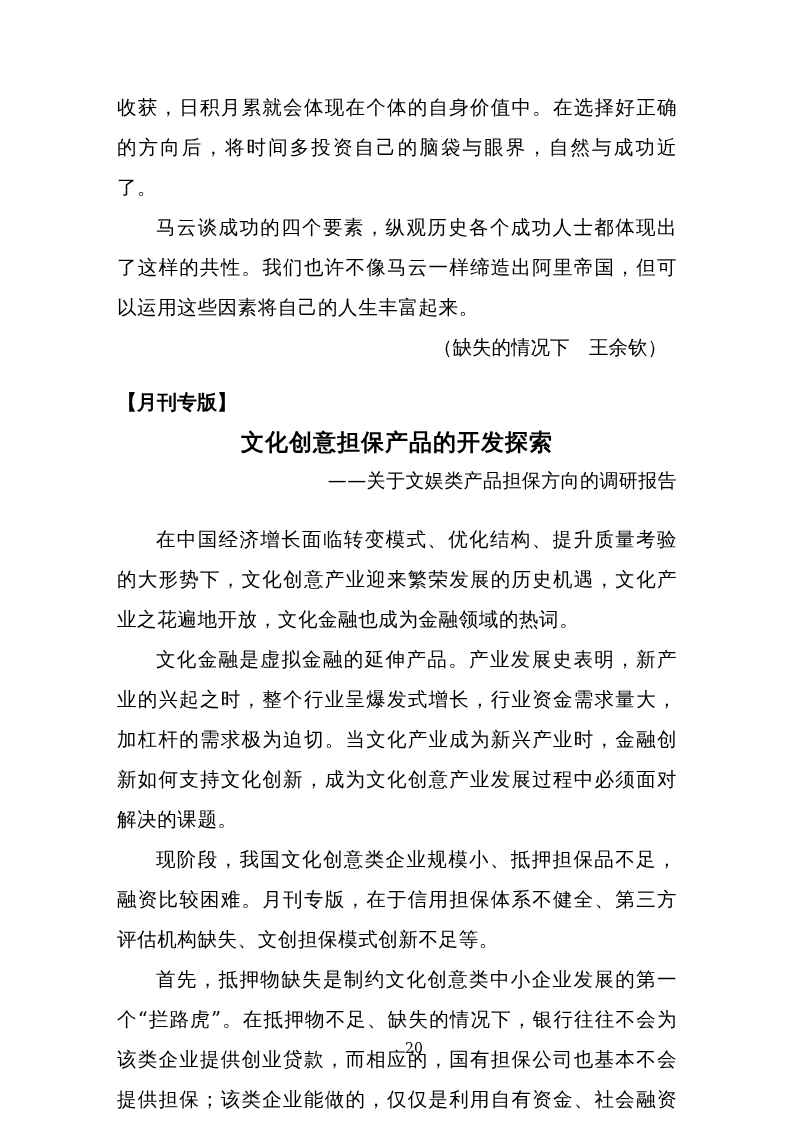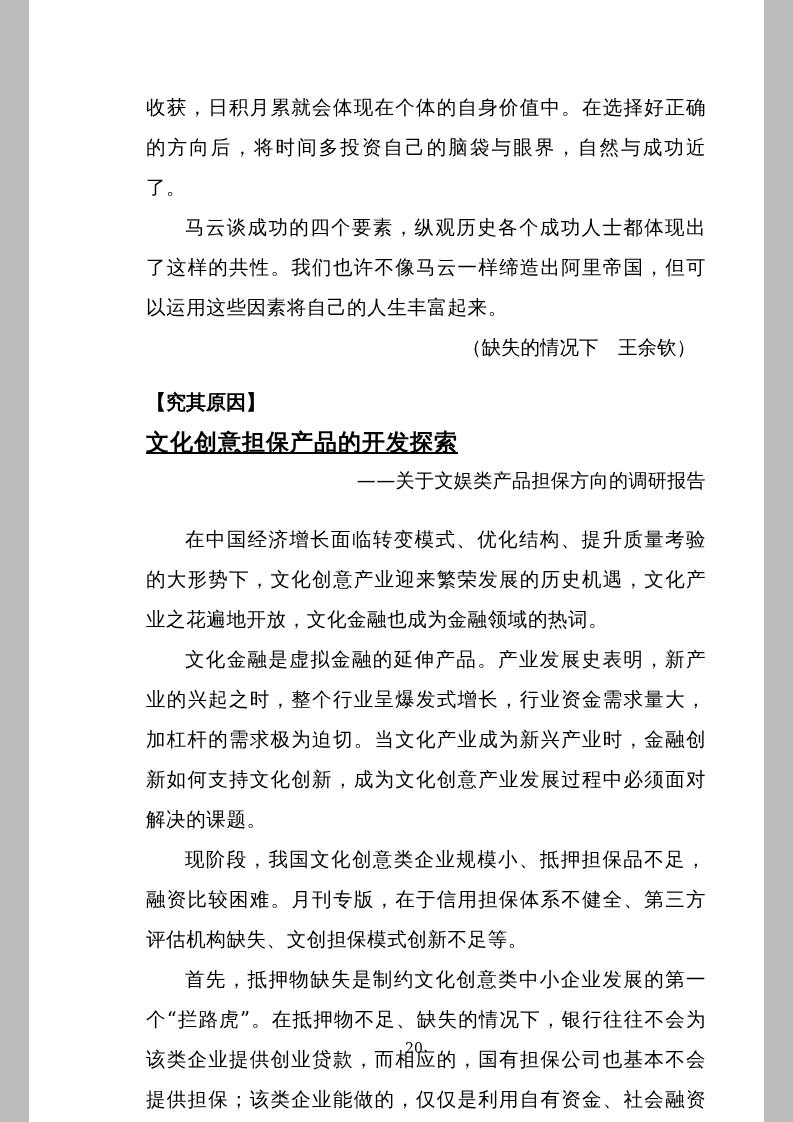--- a/index.html
+++ b/index.html
@@ -1,21 +1,21 @@
 <!DOCTYPE html>
 <html><head>
 <meta charset="utf-8">
 <style>
   html, body {
     margin: 0;
     padding: 0;
     background: #bbbbbb;
   }
   .page {
-    width: 735px;
+    width: 793px;
     height: 1122px;
     background: #ffffff;
     position: relative;
     margin: 0 auto;
     box-sizing: border-box;
     overflow: hidden;
     font-family: "DejaVu Sans", sans-serif;
     color: #000000;
   }
   .content {
@@ -48,24 +48,24 @@
     font-size: 20px;
     font-weight: bold;
     line-height: 36px;
     margin: 16px 0 0 0;
     font-family: "DejaVu Sans", sans-serif;
   }
   .article-title {
     font-size: 23px;
     font-weight: bold;
     line-height: 40px;
+    text-align: center;
     margin: 2px 0 0 0;
     letter-spacing: 1px;
     font-family: "DejaVu Sans", sans-serif;
-    text-decoration: underline;
   }
   .article-subtitle {
     font-size: 19px;
     font-weight: normal;
     line-height: 36px;
     text-align: right;
     margin: 0;
     letter-spacing: 0.4px;
     font-family: "DejaVu Sans", sans-serif;
   }
@@ -91,21 +91,21 @@
 
 <div class="page">
   <div class="content">
 
     <p class="para">收获，日积月累就会体现在个体的自身价值中。在选择好正确的方向后，将时间多投资自己的脑袋与眼界，自然与成功近了。</p>
 
     <p class="para indent">马云谈成功的四个要素，纵观历史各个成功人士都体现出了这样的共性。我们也许不像马云一样缔造出阿里帝国，但可以运用这些因素将自己的人生丰富起来。</p>
 
     <p class="signature">（缺失的情况下　王余钦）</p>
 
-    <p class="section-tag">【究其原因】</p>
+    <p class="section-tag">【月刊专版】</p>
 
     <h1 class="article-title">文化创意担保产品的开发探索</h1>
 
     <p class="article-subtitle">——关于文娱类产品担保方向的调研报告</p>
 
     <div class="body-block">
       <p class="para indent">在中国经济增长面临转变模式、优化结构、提升质量考验的大形势下，文化创意产业迎来繁荣发展的历史机遇，文化产业之花遍地开放，文化金融也成为金融领域的热词。</p>
       <p class="para indent">文化金融是虚拟金融的延伸产品。产业发展史表明，新产业的兴起之时，整个行业呈爆发式增长，行业资金需求量大，加杠杆的需求极为迫切。当文化产业成为新兴产业时，金融创新如何支持文化创新，成为文化创意产业发展过程中必须面对解决的课题。</p>
       <p class="para indent">现阶段，我国文化创意类企业规模小、抵押担保品不足，融资比较困难。月刊专版，在于信用担保体系不健全、第三方评估机构缺失、文创担保模式创新不足等。</p>
       <p class="para indent">首先，抵押物缺失是制约文化创意类中小企业发展的第一个“拦路虎”。在抵押物不足、缺失的情况下，银行往往不会为该类企业提供创业贷款，而相应的，国有担保公司也基本不会提供担保；该类企业能做的，仅仅是利用自有资金、社会融资等非正规金融渠道融通资金，负担较重、风险较大，而且没有金融杠杆支撑，往往规模小、产品缺乏新意，久而</p>

